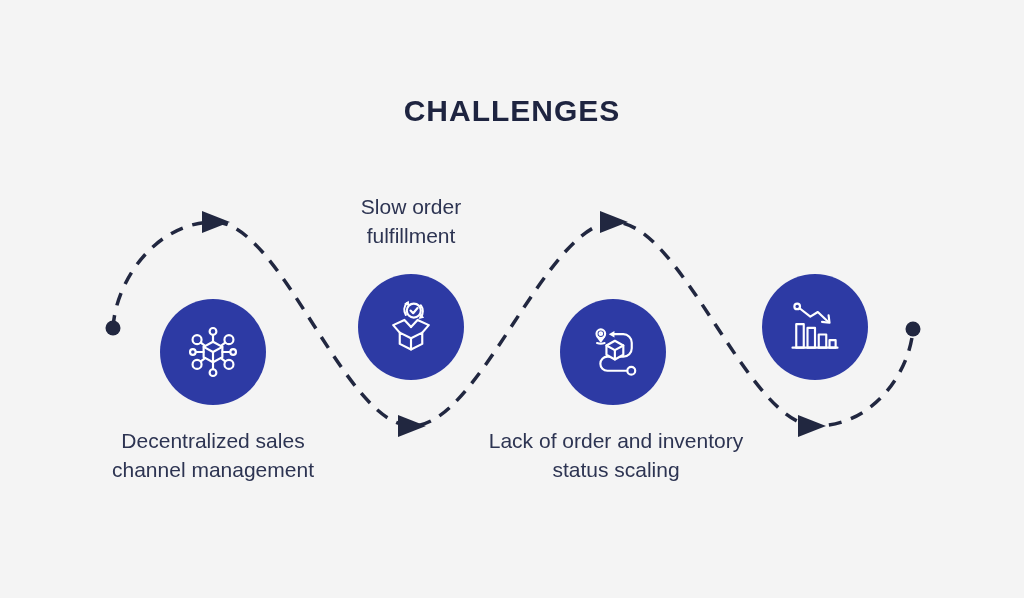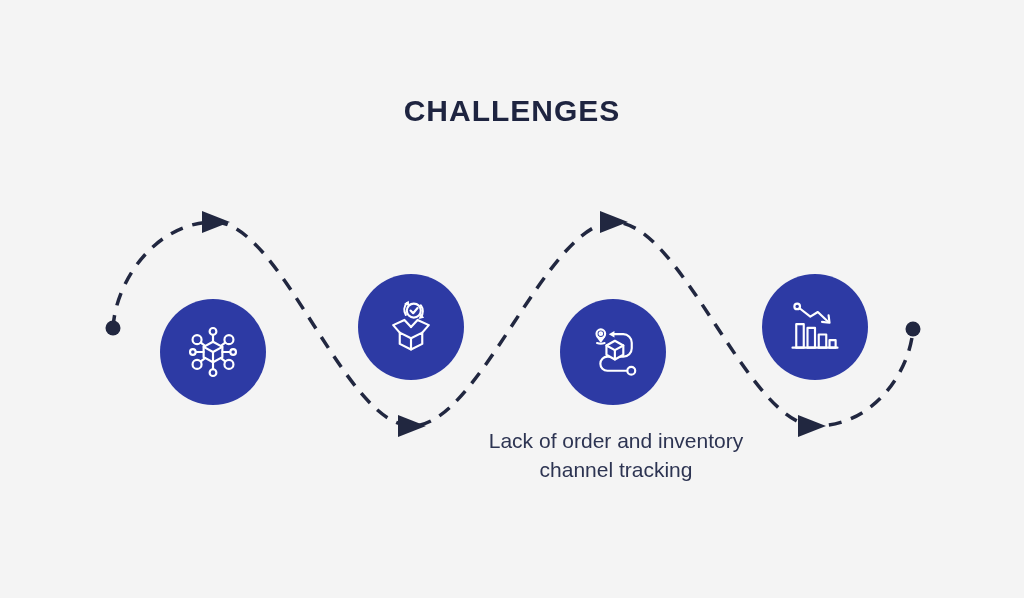--- a/index.html
+++ b/index.html
@@ -85,37 +85,41 @@
           <circle cx="15" cy="18.8" r="4.8"></circle>
         <line x1="40.5" y1="25.5" x2="45" y2="22"></line>
           <circle cx="49" cy="18.8" r="4.8"></circle>
         <line x1="23.5" y1="38.5" x2="19" y2="42"></line>
           <circle cx="15" cy="45.2" r="4.8"></circle>
         <line x1="40.5" y1="38.5" x2="45" y2="42"></line>
           <circle cx="49" cy="45.2" r="4.8"></circle>
       </g>
     </svg>
   </div>
+  <div class="step-label" style="left:213px; top:427px;">Decentralized sales
+channel management</div>
 
   <div class="step-circle" style="left:358px; top:274px;">
     <svg viewBox="0 0 64 64">
       <g class="icon-stroke">
         <path d="M20 38 L32 44 L44 38 L44 50 L32 56 L20 50 Z"></path>
         <path d="M32 44 L32 56"></path>
         <path d="M20 38 L13 30 L25 24.5 L32 32"></path>
         <path d="M44 38 L51 30 L39 24.5 L32 32"></path>
         <circle cx="35" cy="14.5" r="7.5"></circle>
         <path d="M31.5 14.5 L34.3 17.3 L39 11.8"></path>
         <path d="M26.5 19 A10.5 10.5 0 0 1 27.5 6.5"></path>
         <path d="M42.5 9 A10.5 10.5 0 0 1 42.5 21.5"></path>
       </g>
       <polygon class="icon-fill" points="29.5,4 24.5,7.5 30.5,9.5"></polygon>
       <polygon class="icon-fill" points="40,23.5 46,22 42.5,17.5"></polygon>
     </svg>
   </div>
+  <div class="step-label" style="left:411px; top:193px;">Slow order
+fulfillment</div>
 
   <div class="step-circle" style="left:560px; top:299px;">
     <svg viewBox="0 0 64 64">
       <g class="icon-stroke">
         <path d="M33 13 L43 13 A9 9 0 0 1 52 22 L52 28 A9 9 0 0 1 43 37 L26 37 A7.5 7.5 0 0 0 18.5 44.5 A7.5 7.5 0 0 0 26 52 L46.5 52"></path>
         <circle cx="51.5" cy="52" r="4.2"></circle>
       </g>
       <polygon class="icon-fill" points="33.5,9.5 27.5,13 33.5,16.5"></polygon>
       <g class="icon-mask">
         <path d="M34 20 L43 25 L43 35 L34 40 L25 35 L25 25 Z"></path>
@@ -124,21 +128,21 @@
         <path d="M25 25 L34 30 L43 25"></path>
         <path d="M34 30 L34 40"></path>
         <circle cx="19" cy="12.5" r="4.6"></circle>
         <circle cx="19" cy="12.5" r="1.4"></circle>
         <path d="M15.5 15.5 L19 20.5 L22.5 15.5"></path>
         <path d="M15 22.5 A6.5 2.6 0 0 0 23 22.5"></path>
       </g>
     </svg>
   </div>
   <div class="step-label" style="left:616px; top:427px;">Lack of order and inventory
-channel tracking</div>
+status scaling</div>
 
   <div class="step-circle" style="left:762px; top:274px;">
     <svg viewBox="0 0 64 64">
       <g class="icon-stroke">
         <line x1="8" y1="54" x2="56" y2="54"></line>
         <rect x="12" y="29" width="8" height="25"></rect>
         <rect x="24" y="33" width="8" height="21"></rect>
         <rect x="36" y="40" width="8" height="14"></rect>
         <rect x="47.5" y="46" width="6.5" height="8"></rect>
         <circle cx="13" cy="10" r="3"></circle>

